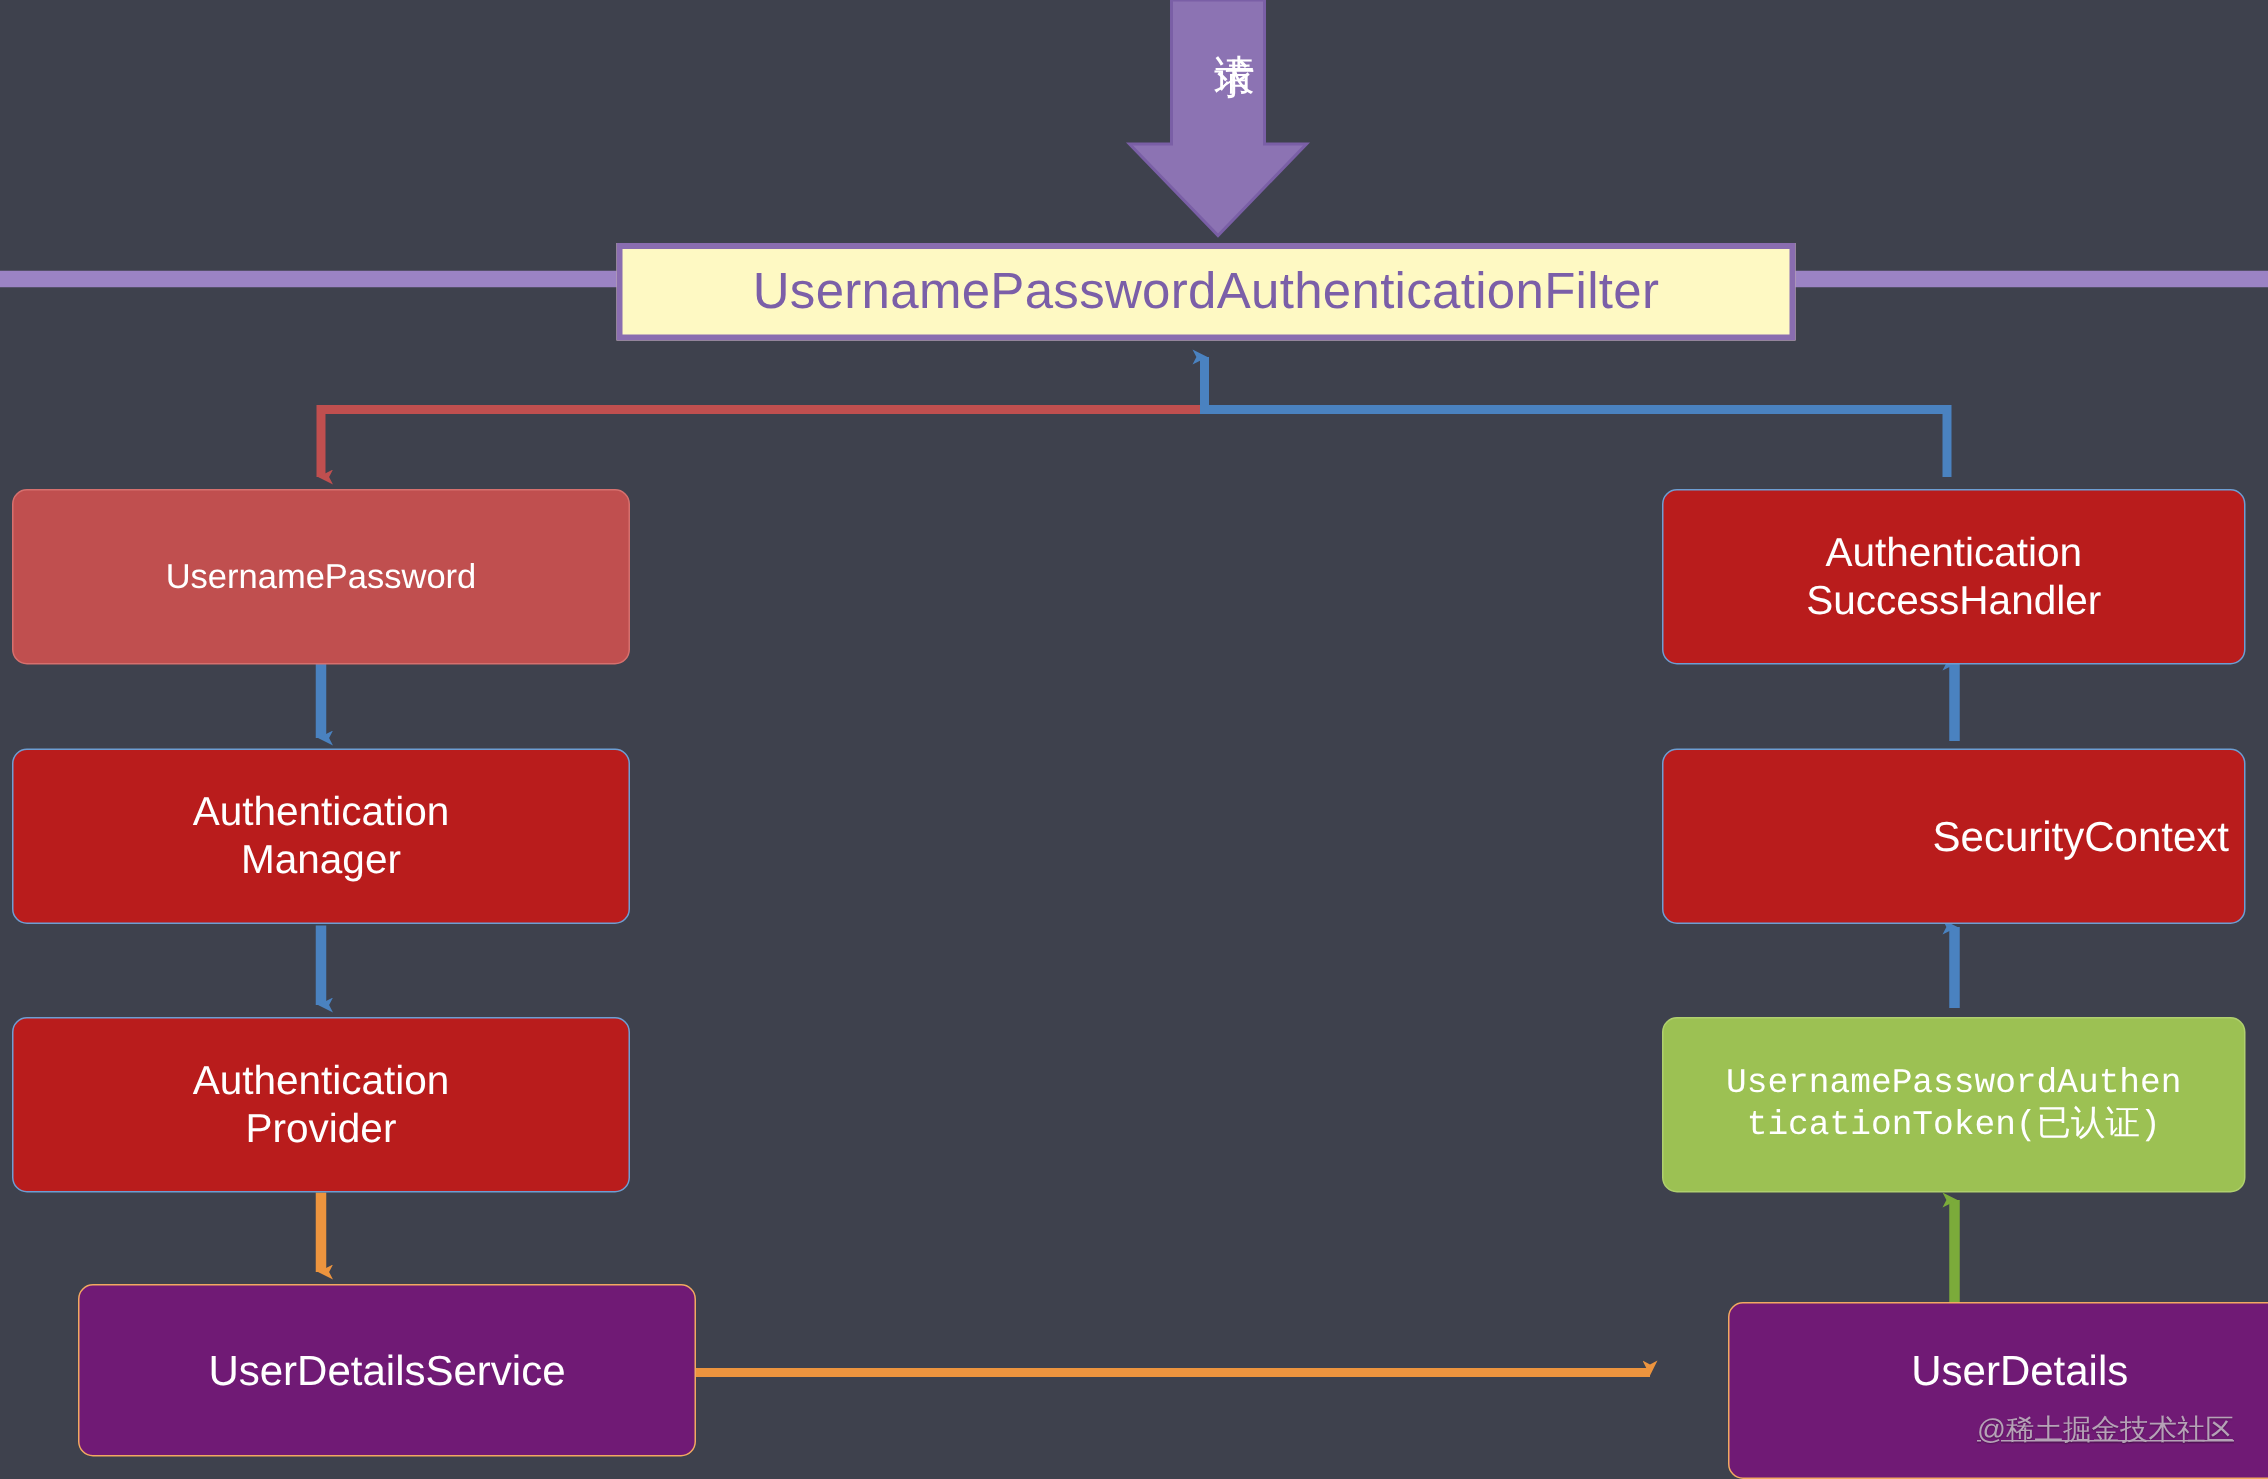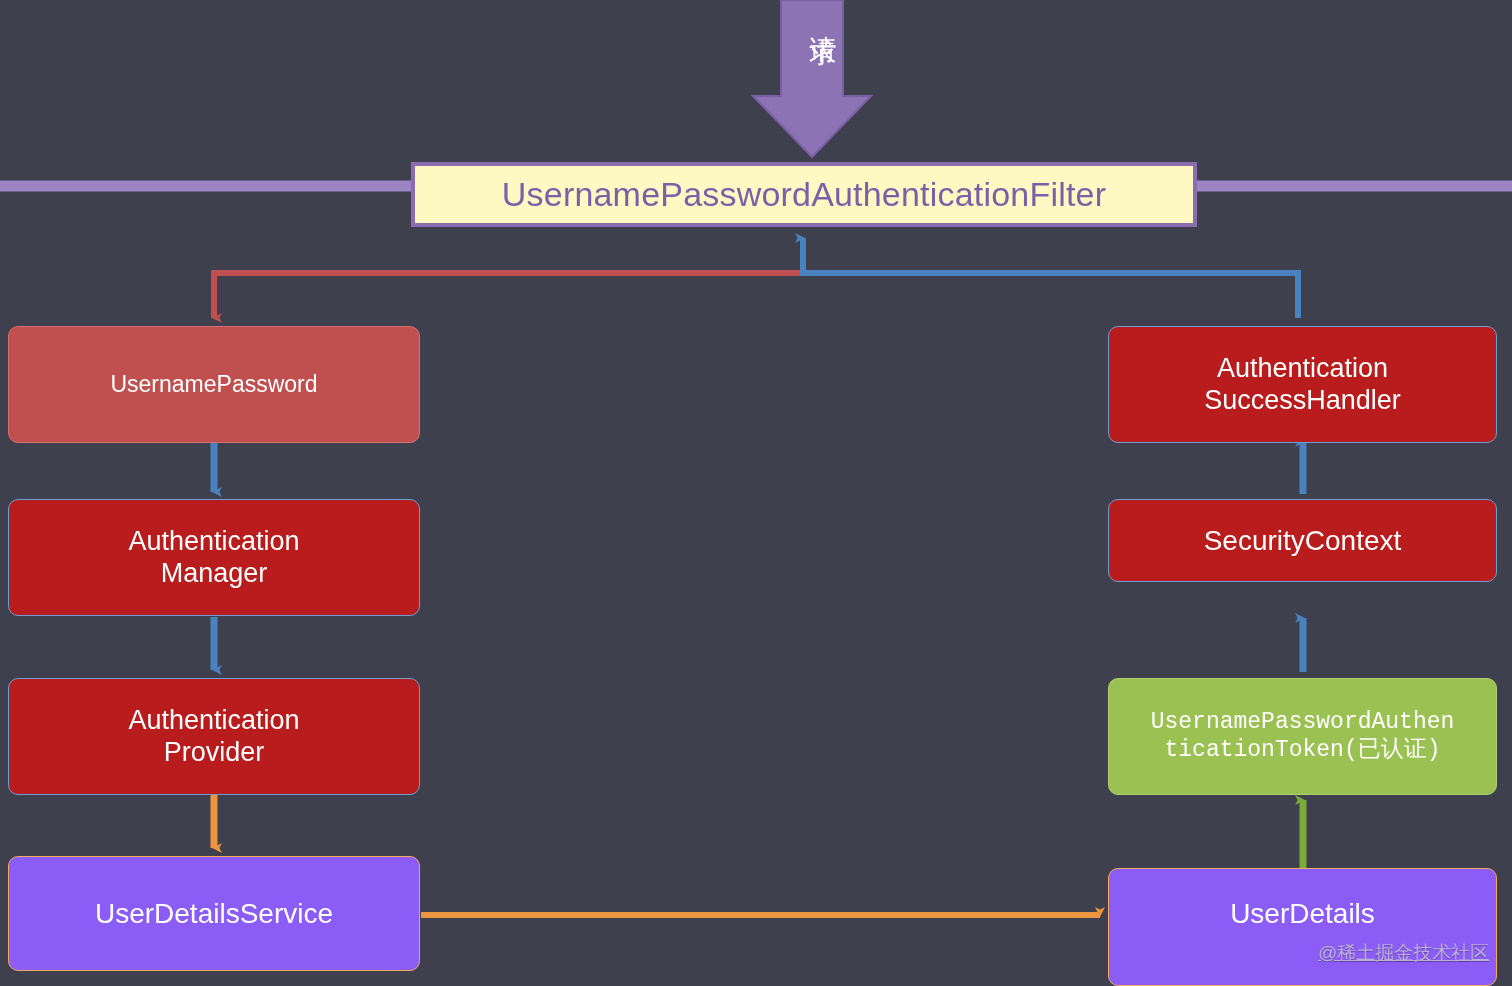--- a/index.html
+++ b/index.html
@@ -6,21 +6,21 @@
   body{width:1512px;height:986px;overflow:hidden;
        font-family:"Liberation Sans","DejaVu Sans",sans-serif;}
   #stage{position:relative;width:1512px;height:986px;background:#3e414d;}
   svg.layer{position:absolute;left:0;top:0;width:1512px;height:986px;}
   .node{position:absolute;box-sizing:border-box;display:flex;align-items:center;
         justify-content:center;text-align:center;border-radius:10px;color:#ffffff;
         line-height:1.18;padding:4px 10px;}
   .node span{display:block;width:100%;}
   .red{background:#c04f4f;border:1px solid #d6706e;}
   .blue{background:#b91c1c;border:1px solid #6d9ed3;}
-  .orange{background:#8b5cf6;border:1px solid #f2a961;}
+  .orange{background:#701a75;border:1px solid #f2a961;margin-left:44px;}
   .green{background:#9cc153;border:1px solid #b0d06e;}
   .filter-box{position:absolute;box-sizing:border-box;background:#fef9c3;
       border:4px solid #8a6db0;display:flex;align-items:center;justify-content:center;
       color:#7b5fa8;letter-spacing:.2px;}
   .arrowtext{position:absolute;color:#ffffff;text-align:center;
       writing-mode:vertical-rl;text-orientation:upright;font-size:27px;
       line-height:1.18;letter-spacing:3px;}
   .wm{position:absolute;color:#c9c9c9;font-size:19px;opacity:.78;
       text-shadow:0 1px 1px rgba(0,0,0,.35);white-space:nowrap;text-decoration:underline;}
 </style>
@@ -94,21 +94,21 @@
     <span>UserDetailsService</span>
   </div>
 
   <div class="node blue" style="left:1108px;top:326px;width:389px;height:117px;font-size:27px;">
     <span>
       <span>Authentication</span>
       <span>SuccessHandler</span>
     </span>
   </div>
 
-  <div class="node blue" style="left:1108px;top:499px;width:389px;height:83px;font-size:28px;">
+  <div class="node blue" style="left:1108px;top:499px;width:389px;height:117px;font-size:28px;text-align:right;">
     <span>SecurityContext</span>
   </div>
 
   <div class="node green" style="left:1108px;top:678px;width:389px;height:117px;font-size:23px;font-family:Liberation Mono, monospace;">
     <span>
       <span>UsernamePasswordAuthen</span>
       <span>ticationToken(已认证)</span>
     </span>
   </div>
 

